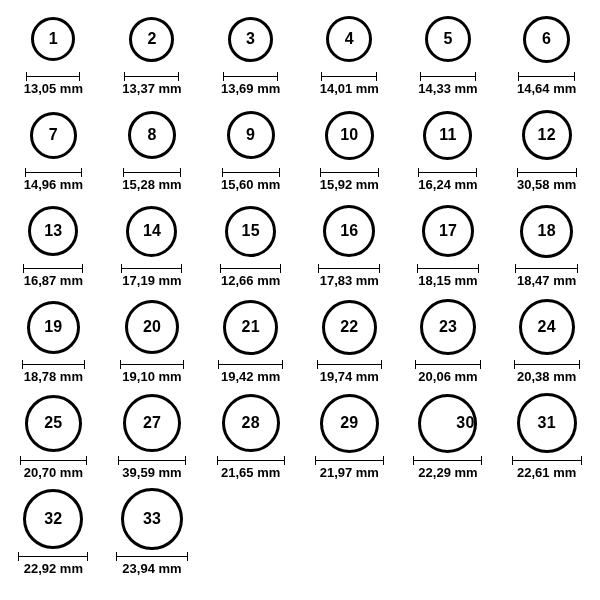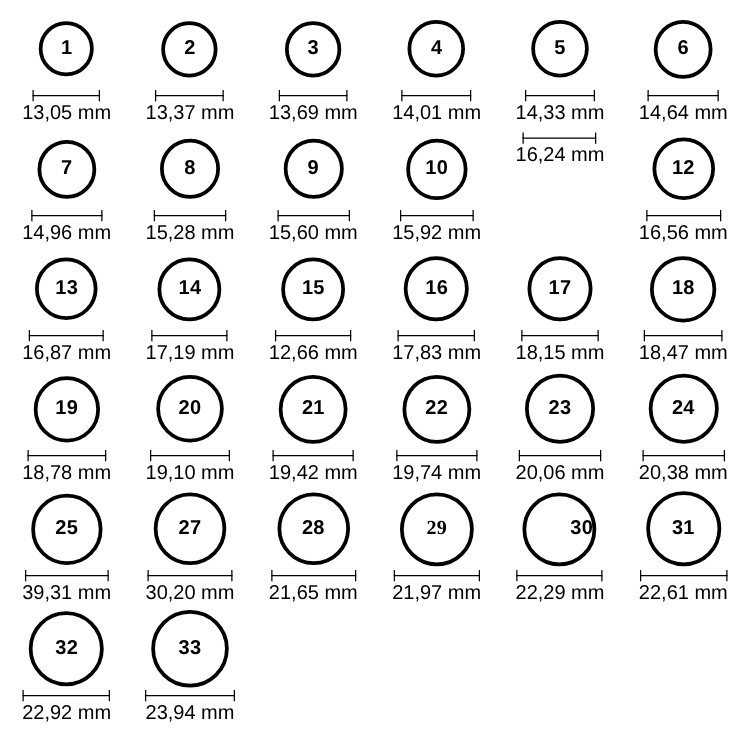--- a/index.html
+++ b/index.html
@@ -80,22 +80,22 @@
   .dim-bar .tick {
     position: absolute;
     top: 0;
     width: 1px;
     height: 9px;
     background: #000000;
   }
   .dim-bar .tick.left { left: 0; }
   .dim-bar .tick.right { right: 0; }
   .ring-size-label {
-    font-size: 16px;
-    font-weight: normal;
+    font-size: 13px;
+    font-weight: bold;
     line-height: 1.1;
     margin-top: 1px;
     white-space: nowrap;
   }
 </style>
 </head>
 <body>
 
 <div id="ring-chart">
   <div class="ring-grid">
@@ -243,20 +243,25 @@
         <div class="ring-dim">
           <div class="dim-bar" style="width: 59px;">
             <div class="line"></div>
             <div class="tick left"></div>
             <div class="tick right"></div>
           </div>
           <div class="ring-size-label">15,92 mm</div>
         </div>
       </div>
       <div class="ring-cell">
+        <div class="ring-circle-wrap">
+          <div class="ring-circle" style="width: 49px; height: 49px;">
+            <span class="ring-number">11</span>
+          </div>
+        </div>
         <div class="ring-dim">
           <div class="dim-bar" style="width: 59px;">
             <div class="line"></div>
             <div class="tick left"></div>
             <div class="tick right"></div>
           </div>
           <div class="ring-size-label">16,24 mm</div>
         </div>
       </div>
       <div class="ring-cell">
@@ -264,21 +269,21 @@
           <div class="ring-circle" style="width: 50px; height: 50px;">
             <span class="ring-number">12</span>
           </div>
         </div>
         <div class="ring-dim">
           <div class="dim-bar" style="width: 60px;">
             <div class="line"></div>
             <div class="tick left"></div>
             <div class="tick right"></div>
           </div>
-          <div class="ring-size-label">16,56 mm</div>
+          <div class="ring-size-label">30,58 mm</div>
         </div>
       </div>
       <div class="ring-cell">
         <div class="ring-circle-wrap">
           <div class="ring-circle" style="width: 50px; height: 50px; text-align: center;">
             <span class="ring-number">13</span>
           </div>
         </div>
         <div class="ring-dim">
           <div class="dim-bar" style="width: 60px;">
@@ -459,56 +464,56 @@
           <div class="ring-circle" style="width: 57px; height: 57px;">
             <span class="ring-number">25</span>
           </div>
         </div>
         <div class="ring-dim">
           <div class="dim-bar" style="width: 67px;">
             <div class="line"></div>
             <div class="tick left"></div>
             <div class="tick right"></div>
           </div>
-          <div class="ring-size-label">39,31 mm</div>
+          <div class="ring-size-label">20,70 mm</div>
         </div>
       </div>
       <div class="ring-cell">
         <div class="ring-circle-wrap">
           <div class="ring-circle" style="width: 58px; height: 58px;">
             <span class="ring-number">27</span>
           </div>
         </div>
         <div class="ring-dim">
           <div class="dim-bar" style="width: 68px;">
             <div class="line"></div>
             <div class="tick left"></div>
             <div class="tick right"></div>
           </div>
-          <div class="ring-size-label">30,20 mm</div>
+          <div class="ring-size-label">39,59 mm</div>
         </div>
       </div>
       <div class="ring-cell">
         <div class="ring-circle-wrap">
           <div class="ring-circle" style="width: 58px; height: 58px;">
             <span class="ring-number">28</span>
           </div>
         </div>
         <div class="ring-dim">
           <div class="dim-bar" style="width: 68px;">
             <div class="line"></div>
             <div class="tick left"></div>
             <div class="tick right"></div>
           </div>
           <div class="ring-size-label">21,65 mm</div>
         </div>
       </div>
       <div class="ring-cell">
         <div class="ring-circle-wrap">
-          <div class="ring-circle" style="width: 59px; height: 59px; font-family: Liberation Serif, serif;">
+          <div class="ring-circle" style="width: 59px; height: 59px;">
             <span class="ring-number">29</span>
           </div>
         </div>
         <div class="ring-dim">
           <div class="dim-bar" style="width: 69px;">
             <div class="line"></div>
             <div class="tick left"></div>
             <div class="tick right"></div>
           </div>
           <div class="ring-size-label">21,97 mm</div>

